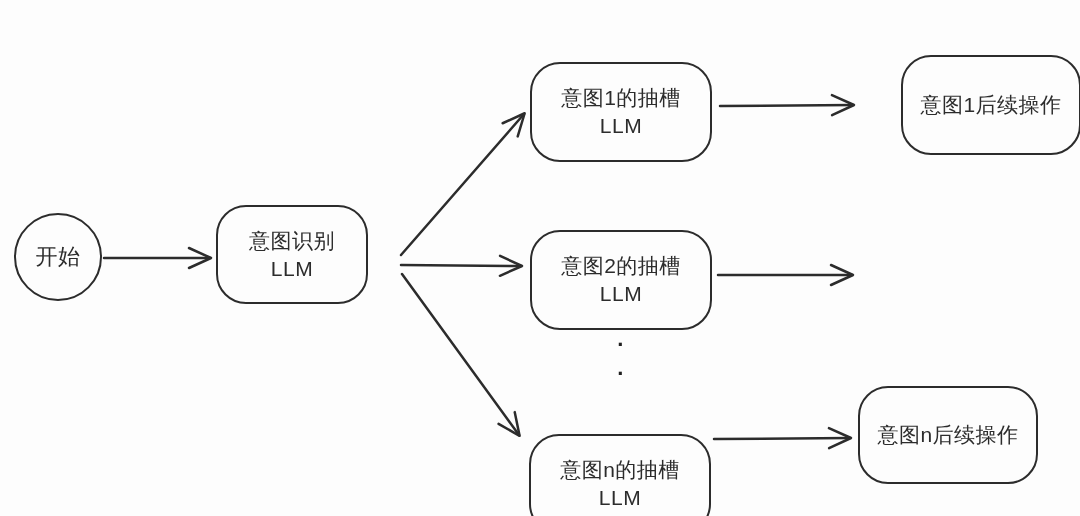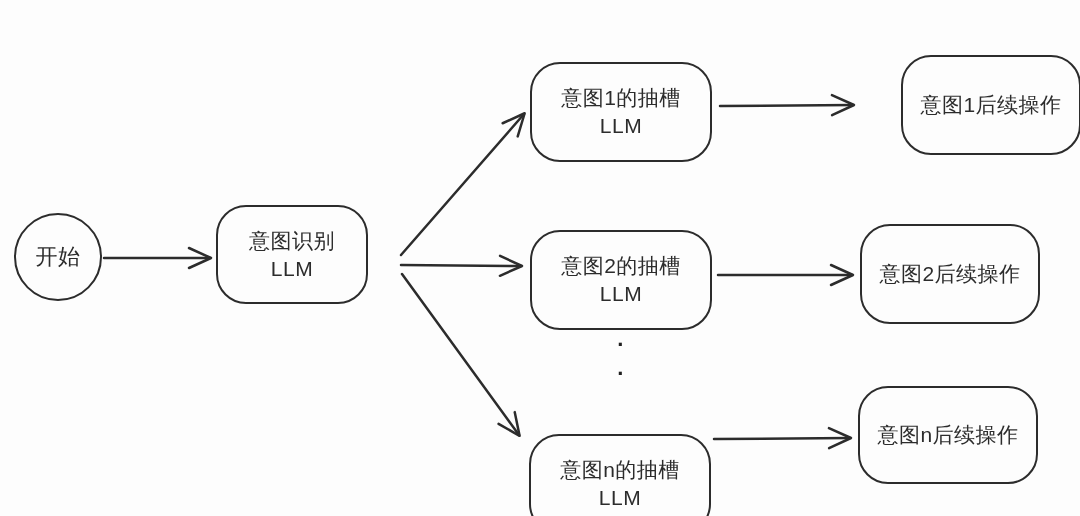--- a/index.html
+++ b/index.html
@@ -123,21 +123,18 @@
 
   <div class="node rect-node node-slot-3">
     <span class="node-label">意图n的抽槽
 LLM</span>
   </div>
 
   <div class="node rect-node node-follow-1">
     <span class="node-label">意图1后续操作</span>
   </div>
 
-  <div class="node rect-node node-follow-2">
-    <span class="node-label">意图2后续操作</span>
-  </div>
 
   <div class="node rect-node node-follow-3">
     <span class="node-label">意图n后续操作</span>
   </div>
 
 </div>
 
 </body></html>

